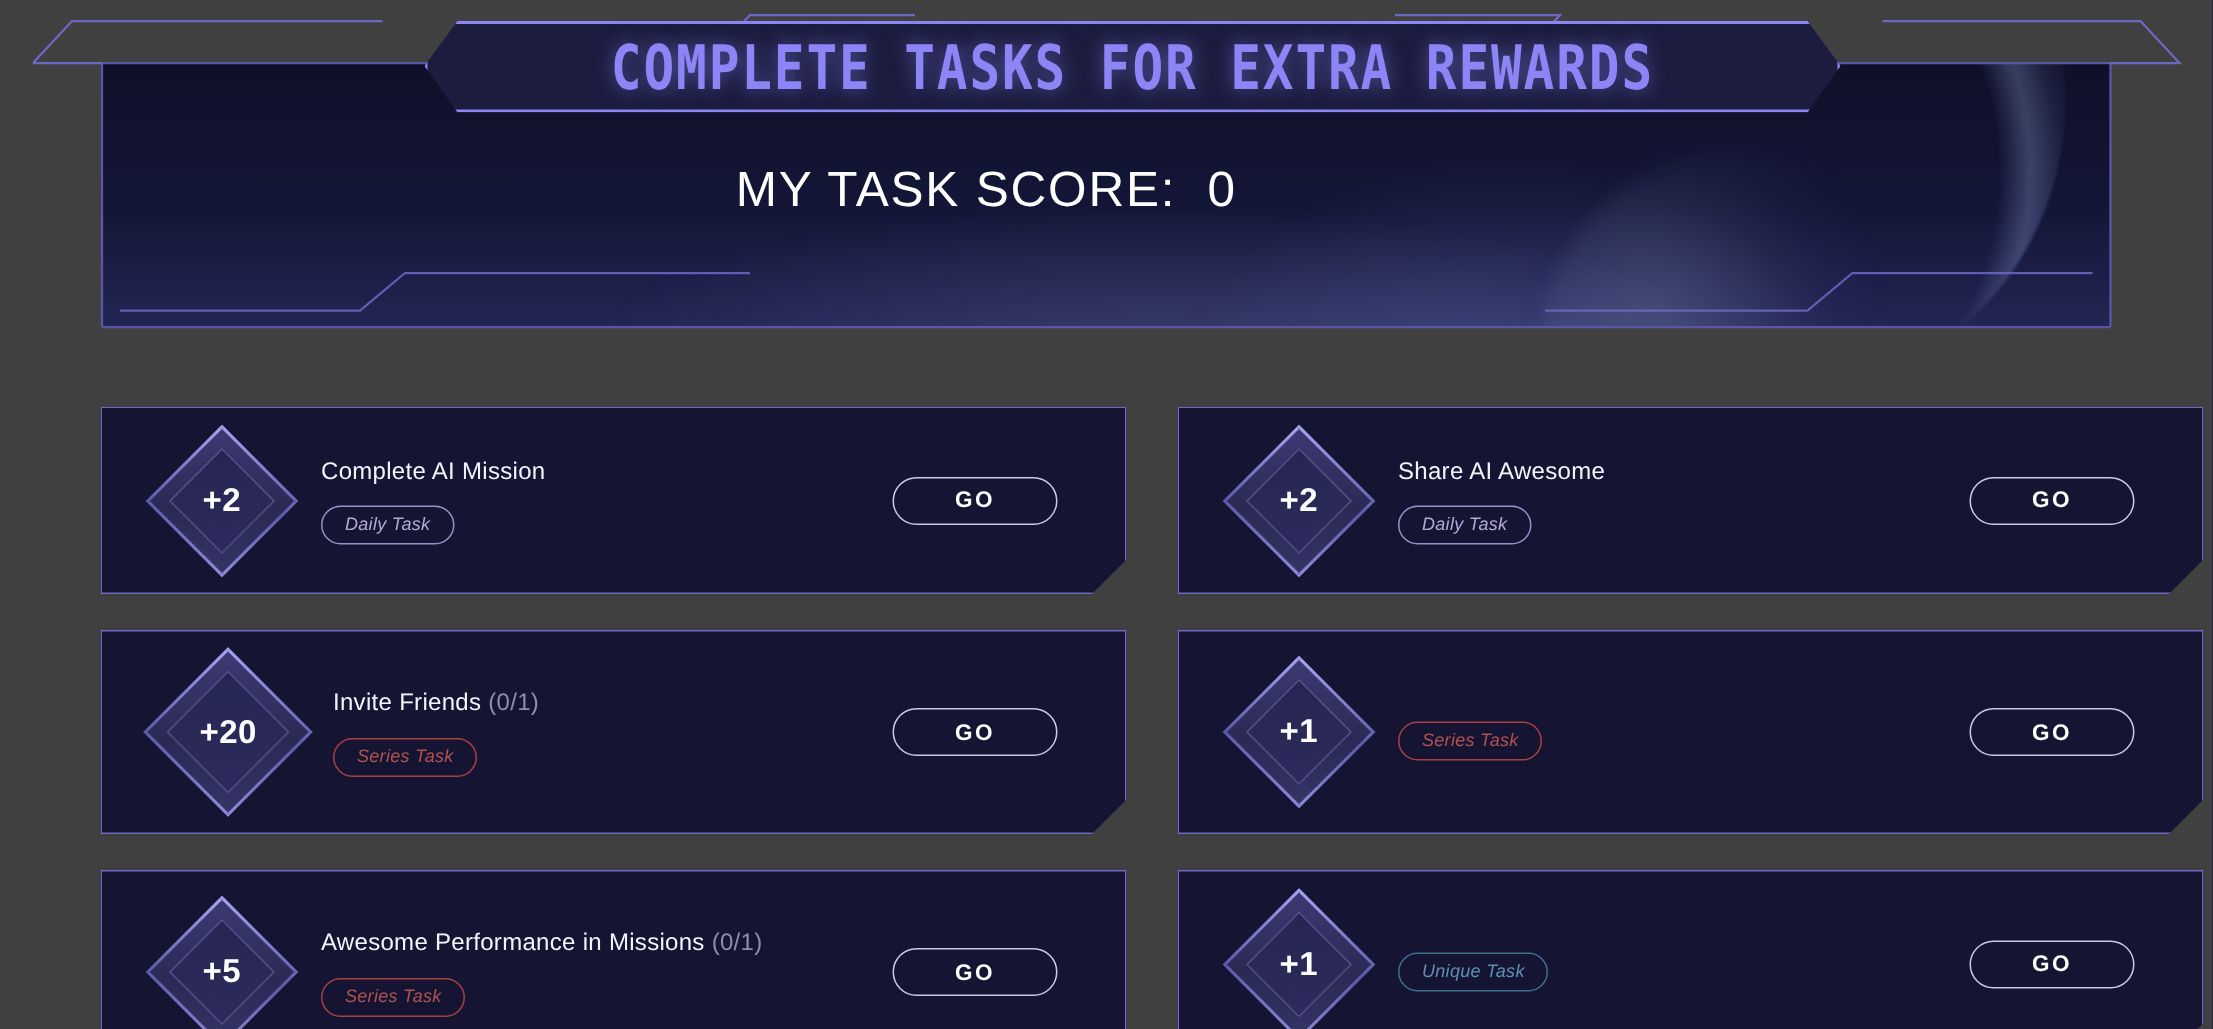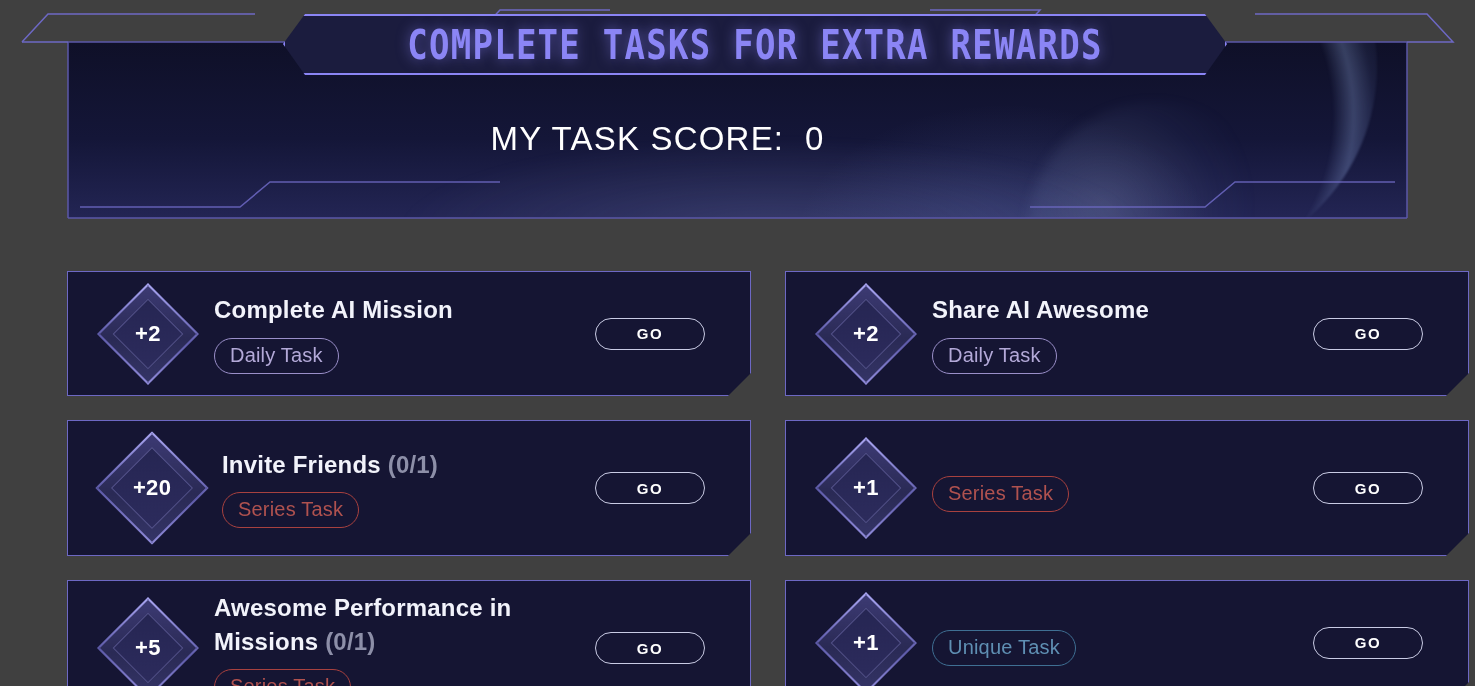--- a/index.html
+++ b/index.html
@@ -52,21 +52,21 @@
     color: #8b85f5;
     font-family: "DejaVu Sans Mono", monospace;
     font-size: 41px;
     font-weight: 700;
     letter-spacing: 1.5px;
     transform: scaleX(0.83);
     white-space: nowrap;
     text-shadow: 0 0 14px rgba(139,133,245,0.55);
   }
   .score-text {
-    position: absolute; left: 0; top: 120px; width: 1315px;
+    position: absolute; left: 0; top: 107px; width: 1315px;
     text-align: center;
     color: #ffffff;
     font-size: 33px;
     font-weight: 300;
     letter-spacing: 1.2px;
     white-space: pre;
   }
 
   
   .grid {
@@ -108,29 +108,29 @@
   .diamond-val {
     position: relative; z-index: 2;
     transform: rotate(-45deg);
     color: #fff; font-size: 22px; font-weight: 600;
     letter-spacing: 0.3px;
   }
 
   
   .card-body { flex: 1 1 auto; min-width: 0; padding-left: 12px; }
   .card-title {
-    color: #f2f3fb; font-size: 24px; font-weight: 700;
+    color: #f2f3fb; font-size: 16px; font-weight: 400;
     line-height: 1.38; letter-spacing: 0.2px;
   }
   .card-title .count { color: #8d8fa8; text-align: right; }
   .pill {
     display: inline-block; margin-top: 11px;
     padding: 4px 15px 5px;
     border-radius: 999px;
-    font-size: 20px; line-height: 1.25; letter-spacing: 0.2px;
+    font-size: 12px; line-height: 1.25; letter-spacing: 0.2px; font-style: italic;
   }
   .pill.daily  { border: 1px solid #9a8fc9; color: #b3a9d8; }
   .pill.series { border: 1px solid #a8413f; color: #b0524f; }
   .pill.unique { border: 1px solid #3f6f93; color: #5f8fb3; }
 
   
   .go-btn {
     flex: 0 0 auto;
     width: 110px; height: 32px;
     margin-right: 45px;

